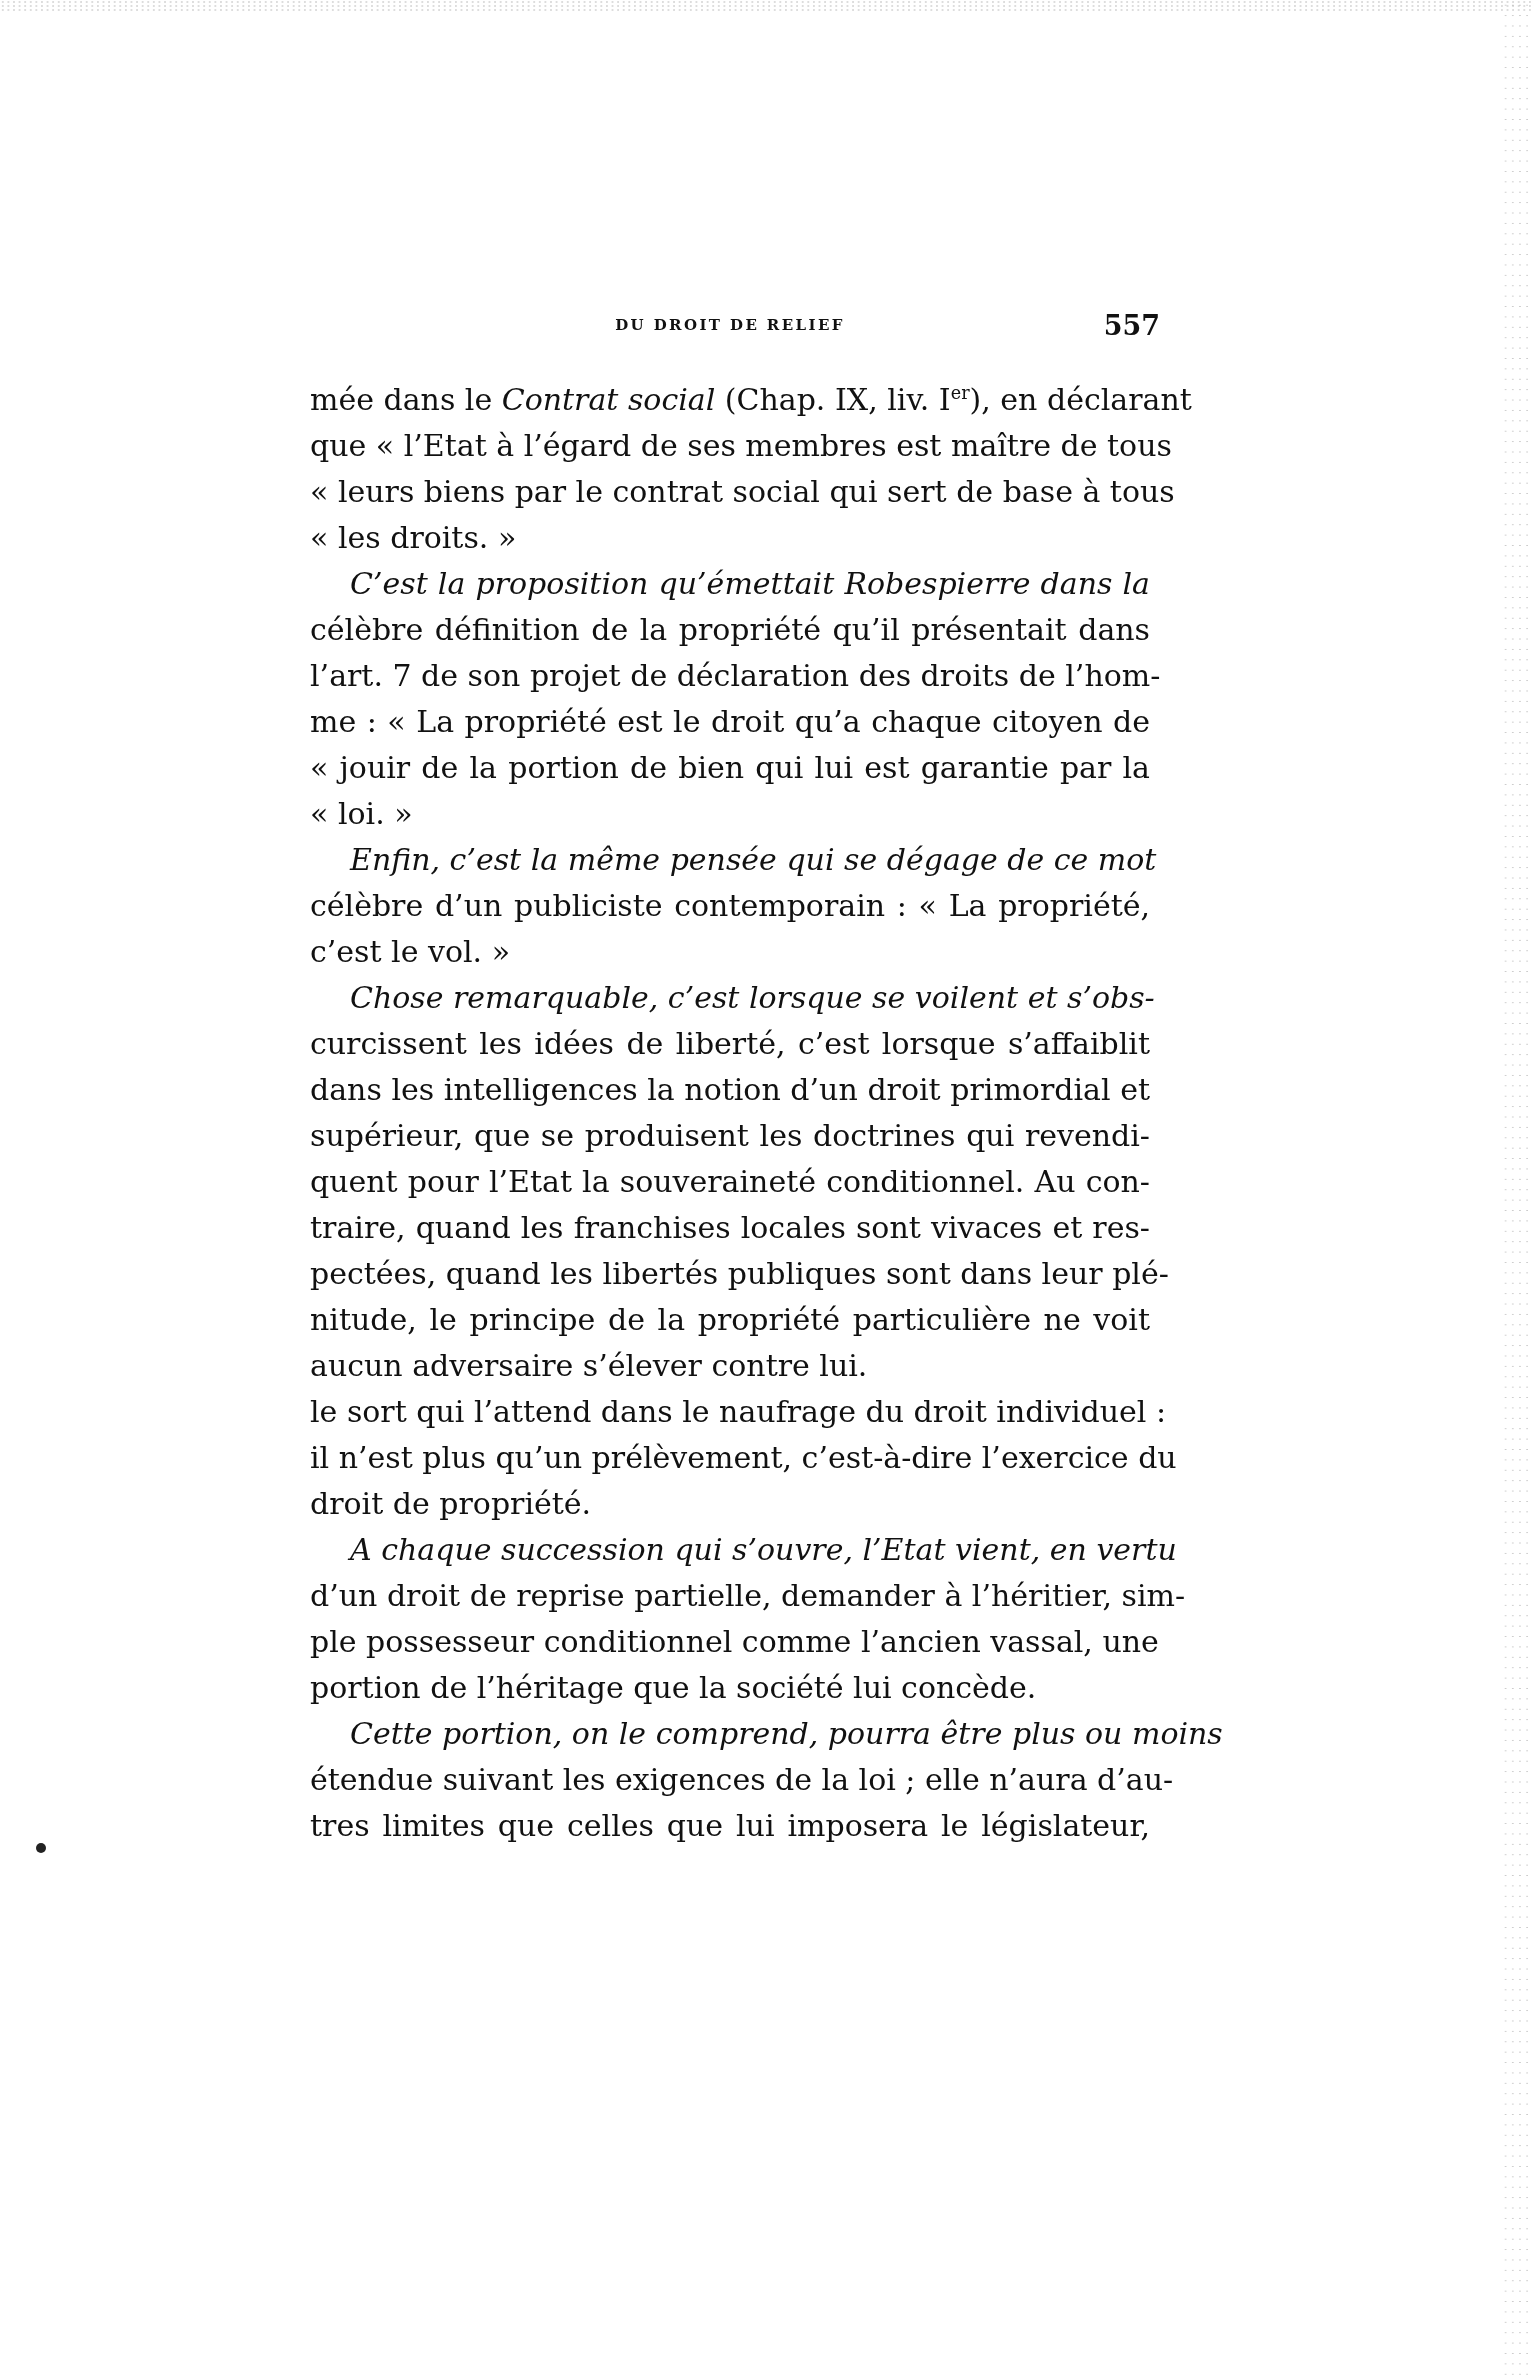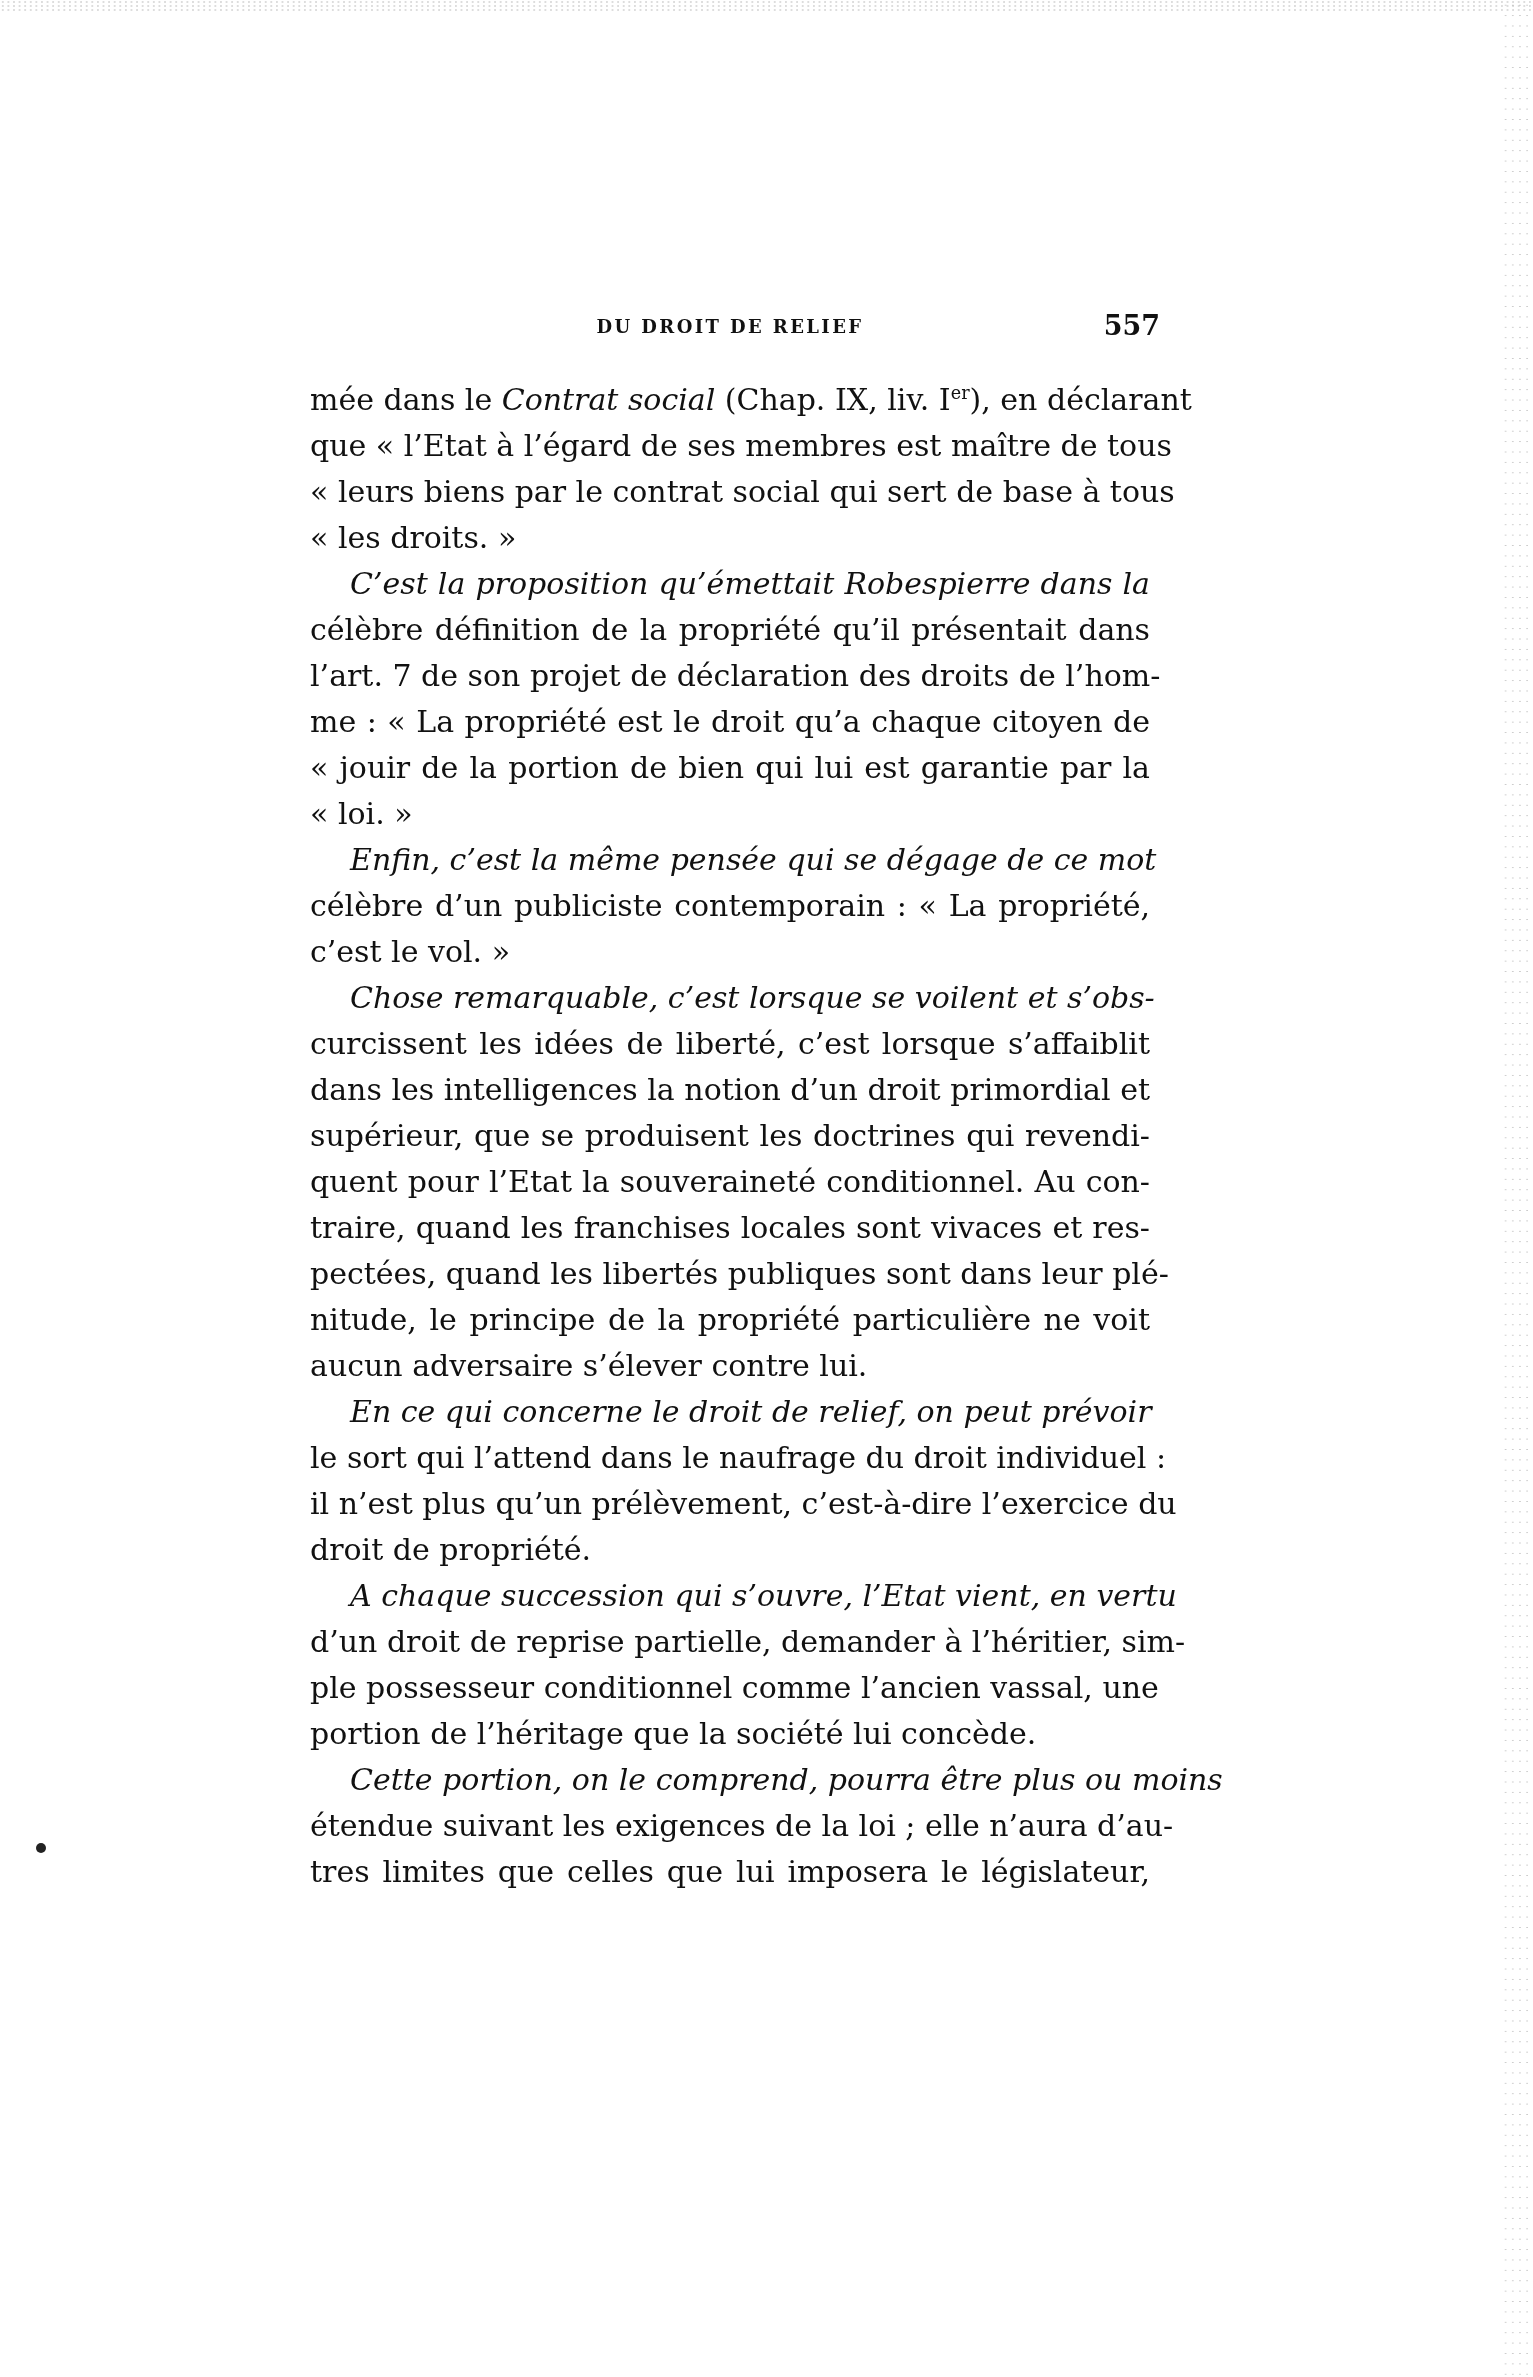--- a/index.html
+++ b/index.html
@@ -1,19 +1,19 @@
 <!DOCTYPE html>
 <html style="font-size:13px"><head>
 <meta charset="utf-8">
 <style>
   html, body { margin:0; padding:0; background:#ffffff; }
   body { width:1534px; height:2377px; position:relative; overflow:hidden; font-family:"DejaVu Serif","Liberation Serif",serif; color:#111; }
   .page { position:absolute; left:0; top:0; width:1534px; height:2377px; background:#fff; }
   .running-head { position:absolute; left:300px; width:860px; top:310px; height:35px; }
-  .running-title { position:absolute; left:0; right:0; text-align:center; font-size:18px; font-weight:bold; letter-spacing:2.4px; font-variant:small-caps; top:6.4px; }
+  .running-title { position:absolute; left:0; right:0; text-align:center; font-size:15px; font-weight:bold; letter-spacing:2.4px; font-variant:small-caps; top:6.4px; }
   .page-number { position:absolute; right:0; top:0; font-size:27px; font-weight:bold; }
   .body-text { position:absolute; left:300px; width:850px; top:377px; }
   .line { height:46px; line-height:46px; font-size:30px; white-space:nowrap; text-align:justify; text-align-last:justify; overflow:visible;margin-left:10px; }
   .line.last { text-align-last:left; }
   .line.indent { padding-left:40px;font-style:italic; }
   .line .it { font-style:italic; }
   sup { font-size:17.6px; line-height:0; }
   .speck { position:absolute; background:#222; border-radius:50%; }
   .edge-noise { position:absolute; right:0; top:0; width:32px; height:2377px;
     background-image: radial-gradient(circle, #999 0.6px, transparent 1px);
@@ -51,21 +51,20 @@
     <div class="line last">c’est le vol. »</div>
     <div class="line indent">Chose remarquable, c’est lorsque se voilent et s’obs-</div>
     <div class="line">curcissent les idées de liberté, c’est lorsque s’affaiblit</div>
     <div class="line">dans les intelligences la notion d’un droit primordial et</div>
     <div class="line">supérieur, que se produisent les doctrines qui revendi-</div>
     <div class="line">quent pour l’Etat la souveraineté conditionnel. Au con-</div>
     <div class="line">traire, quand les franchises locales sont vivaces et res-</div>
     <div class="line">pectées, quand les libertés publiques sont dans leur plé-</div>
     <div class="line">nitude, le principe de la propriété particulière ne voit</div>
     <div class="line last">aucun adversaire s’élever contre lui.</div>
-    <div class="line indent">En ce qui concerne le droit de relief, on peut prévoir</div>
     <div class="line">le sort qui l’attend dans le naufrage du droit individuel :</div>
     <div class="line">il n’est plus qu’un prélèvement, c’est-à-dire l’exercice du</div>
     <div class="line last">droit de propriété.</div>
     <div class="line indent">A chaque succession qui s’ouvre, l’Etat vient, en vertu</div>
     <div class="line">d’un droit de reprise partielle, demander à l’héritier, sim-</div>
     <div class="line">ple possesseur conditionnel comme l’ancien vassal, une</div>
     <div class="line last">portion de l’héritage que la société lui concède.</div>
     <div class="line indent">Cette portion, on le comprend, pourra être plus ou moins</div>
     <div class="line">étendue suivant les exigences de la loi ; elle n’aura d’au-</div>
     <div class="line">tres limites que celles que lui imposera le législateur,</div>

